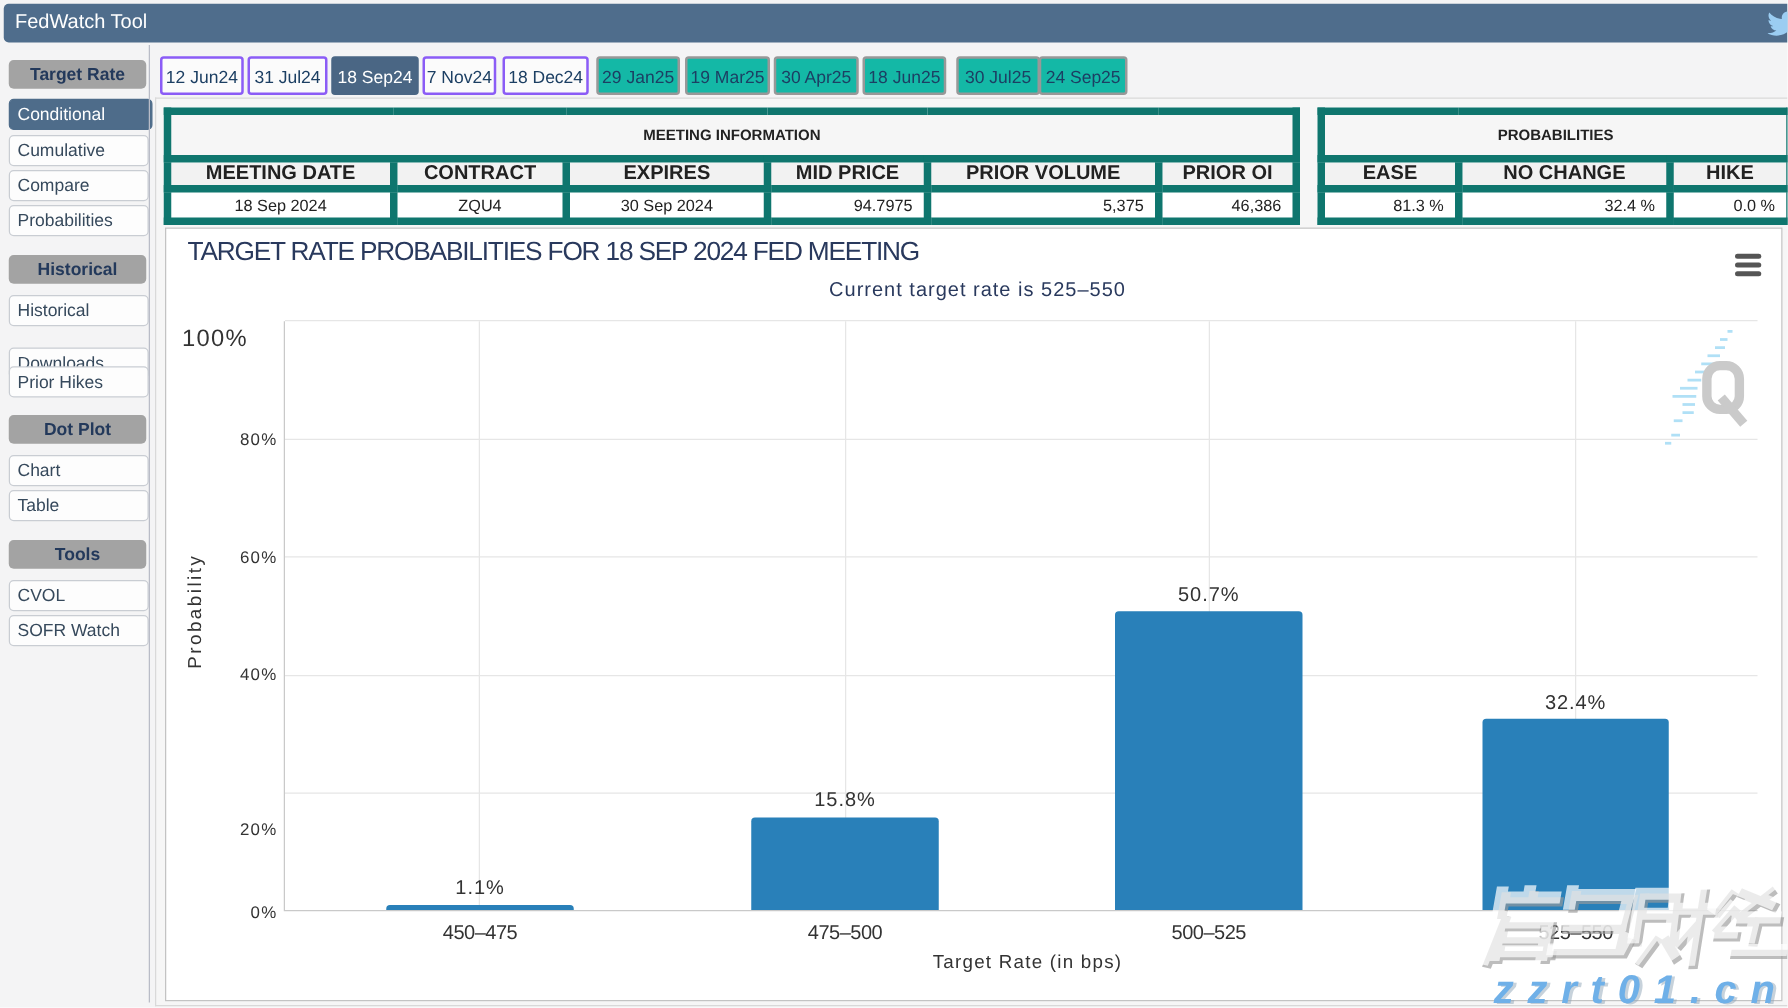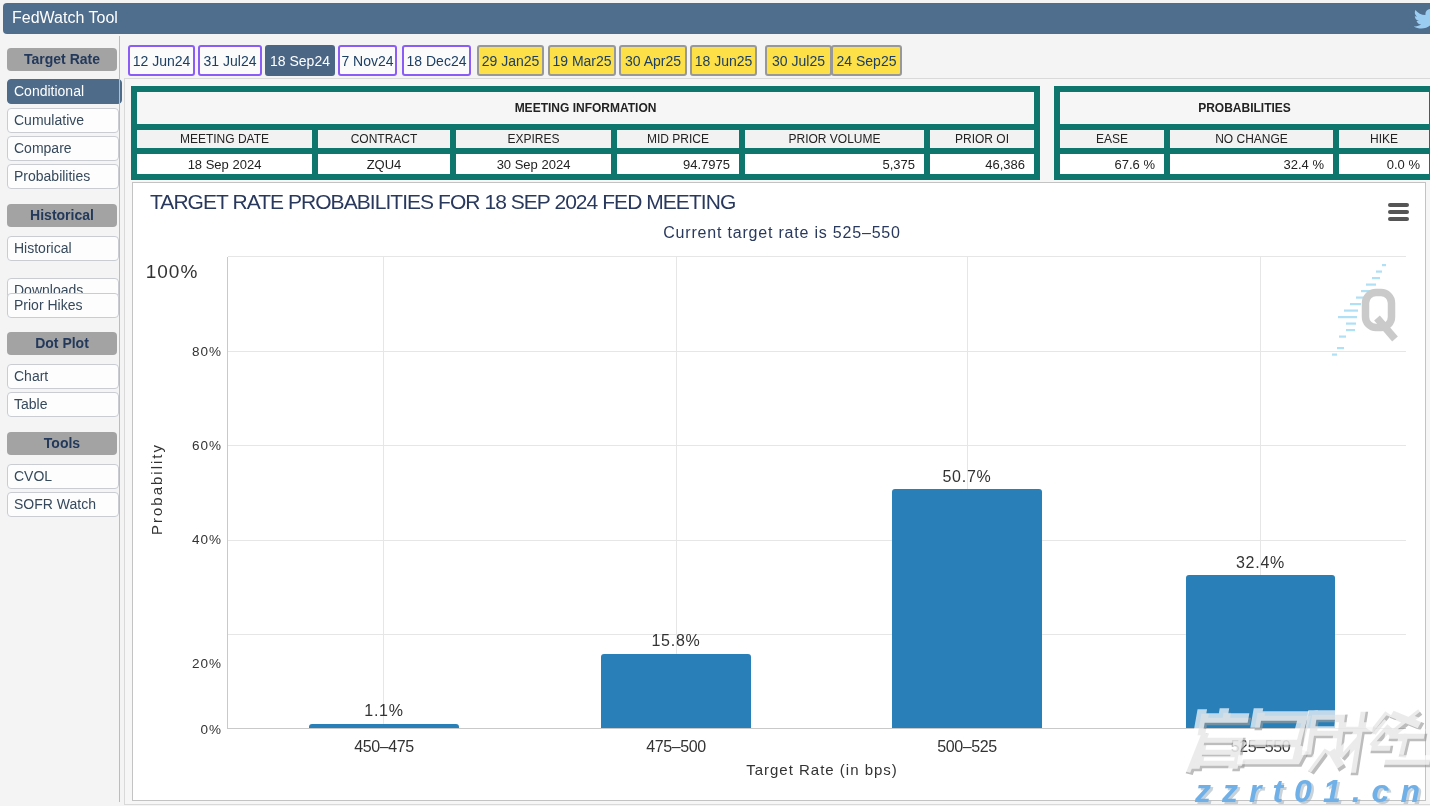--- a/index.html
+++ b/index.html
@@ -8,29 +8,29 @@
 .abs{position:absolute}
 
 #hdr{position:absolute;left:3px;top:3px;width:1427px;height:31px;background:#4f6d8c;border-radius:4px 0 0 4px;color:#fff;font-size:16px;line-height:30px;padding-left:9px}
 
 .shd{position:absolute;left:7px;width:110px;height:23px;background:#a3a3a3;border-radius:4px;text-align:center;font-size:14px;font-weight:bold;color:#23395b;line-height:23px}
 .sit{position:absolute;left:7px;width:112px;height:25px;background:#fdfdfd;border:1px solid #c9cdd3;border-radius:4px;font-size:14px;color:#36495c;line-height:23px;padding-left:6px}
 .sel{background:#4e6c8a;border-color:#4e6c8a;color:#fff}
 
 .tab{position:absolute;top:45px;height:31px;background:#fbfbfb;border:2px solid #8b5cf6;border-radius:3px;font-size:14px;color:#1c3f63;text-align:center;line-height:29px}
 .tabsel{background:#4a6684;border-color:#4a6684;color:#fff}
-.tabgr{background:#fde047;border-color:#989898;color:#1c3f63}
+.tabgr{background:#14b8a6;border-color:#989898;color:#1c3f63}
 
 #panel{position:absolute;left:124px;top:78px;width:1306px;height:727px;background:#f6f6f6;border:1px solid #d9d9d9;border-right:none}
 #chartbox{position:absolute;left:132px;top:182px;width:1294px;height:619px;background:#fff;border:1px solid #c3c3c3}
 
 table{border-collapse:collapse;table-layout:fixed;position:absolute;background:#fff}
 td,th{border:6px solid #0f766e;overflow:hidden;white-space:nowrap}
 .trow th{height:38px;background:#f6f6f6;font-size:12px;color:#222;font-weight:bold;text-align:center}
-.hrow th{height:24px;background:#f2f2f2;font-size:12px;color:#222;font-weight:normal;text-align:center}
+.hrow th{height:24px;background:#f2f2f2;font-size:16px;color:#222;font-weight:bold;text-align:center}
 .drow td{height:26px;font-size:13px;color:#222;text-align:center}
 .num{text-align:right !important;padding-right:9px}
 
 .ct{position:absolute;color:#333;letter-spacing:1px}
 .grid{position:absolute;background:#e6e6e6}
 .bar{position:absolute;background:#2980b9;border-radius:3px 3px 0 0}
 </style>
 </head>
 <body>
 <div id="hdr">FedWatch Tool
@@ -111,21 +111,21 @@
 <tbody>
       <tr class="trow">
         <th colspan="3">PROBABILITIES</th>
       </tr>
 <tr class="hrow">
         <th>EASE</th>
         <th>NO CHANGE</th>
         <th>HIKE</th>
       </tr>
 <tr class="drow">
-        <td class="num">67.6 %</td>
+        <td class="num">81.3 %</td>
         <td class="num">32.4 %</td>
         <td class="num">0.0 %</td>
       </tr>
 </tbody>
   </table>
 
 <div id="chartbox"></div>
 
 <div class="ct" style="left:150px;top:190px;font-size:21px;letter-spacing:-0.95px;color:#29395d">TARGET RATE PROBABILITIES FOR 18 SEP 2024 FED MEETING</div>
 <div class="ct" style="left:482px;top:224px;width:600px;text-align:center;font-size:16px;letter-spacing:0.8px;color:#29395d">Current target rate is 525–550</div>

